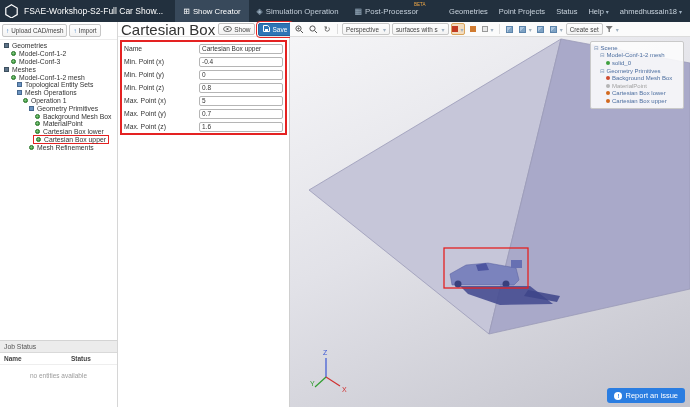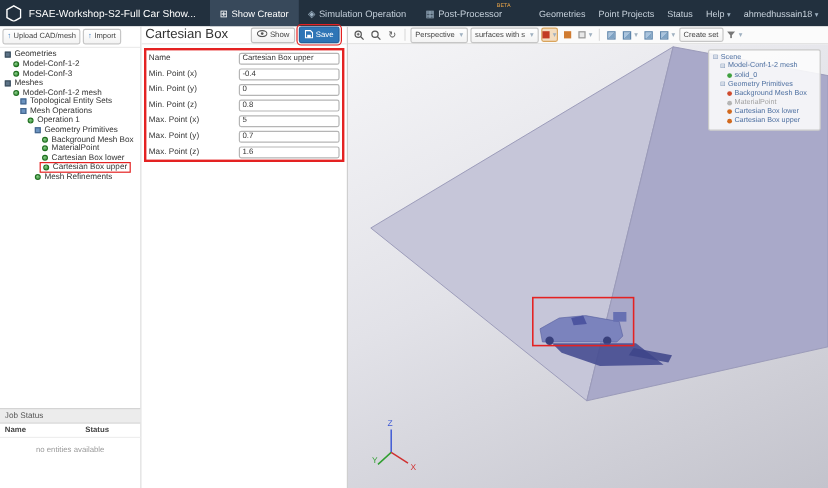--- a/index.html
+++ b/index.html
@@ -34,21 +34,21 @@
   .redwrap{display:inline-flex;align-items:center;gap:3px;border:1px solid #e42222;padding:0 2px;margin-left:-2px}
   .job{position:absolute;left:0;right:0;top:318px}
   .job-title{background:#ececec;border-top:1px solid #d4d4d4;border-bottom:1px solid #d9d9d9;color:#555;font-size:6.8px;padding:2px 4px}
   .job-cols{display:flex;font-size:6.5px;font-weight:bold;color:#444;padding:2px 4px;border-bottom:1px solid #eee}
   .job-cols .c1{flex:1}.job-cols .c2{width:42px}
   .job-empty{text-align:center;color:#9b9b9b;font-size:6.5px;padding-top:7px}
 
   
   .panel{position:absolute;top:22px;left:118px;width:172px;bottom:0;background:#fff;border-right:1px solid #cfcfcf}
   .phead{height:15px;display:flex;align-items:center;border-bottom:1px solid #e6e6e6;padding:0 3px;gap:3px}
-  .ptitle2{flex:1;font-size:11px;color:#333;white-space:nowrap}
+  .ptitle2{flex:1;font-size:15px;color:#333;white-space:nowrap}
   .btn{display:flex;align-items:center;gap:2px;border:1px solid #c0c0c0;border-radius:2px;background:linear-gradient(#fff,#f2f2f2);font-size:6.5px;color:#444;padding:1.5px 4px;cursor:pointer;white-space:nowrap}
   .btn-save{background:#2e75b6;border-color:#24619c;color:#fff;outline:1.5px solid #e42222;outline-offset:1px;margin-right:3px}
   .form{margin:3px 2px;border:2px solid #e42222;background:#fff}
   .frow{display:flex;align-items:center;height:13px;padding:0 2px}
   .flabel{flex:1;font-size:6.8px;color:#333;white-space:nowrap}
   .finput{width:84px;height:10px;border:1px solid #b5b5b5;border-radius:2px;font-size:6.5px;color:#333;padding:0 2px;font-family:"Liberation Sans",sans-serif}
 
   
   .viewport{position:absolute;top:22px;left:290px;right:0;bottom:0}
   .vtoolbar{height:15px;background:#fbfbfb;border-bottom:1px solid #dcdcdc;display:flex;align-items:center;gap:2px;padding:0 3px}
@@ -360,16 +360,20 @@
         <svg width="42" height="46" viewBox="0 0 42 46">
           <line x1="16" y1="30" x2="16" y2="11" stroke="#3a56d4" stroke-width="1.2"></line>
           <line x1="16" y1="30" x2="5" y2="40" stroke="#2f9e2f" stroke-width="1.2"></line>
           <line x1="16" y1="30" x2="30" y2="39" stroke="#d03030" stroke-width="1.2"></line>
           <text x="13" y="8" font-size="7" fill="#3a56d4">Z</text>
           <text x="0" y="39" font-size="7" fill="#2f9e2f">Y</text>
           <text x="32" y="45" font-size="7" fill="#d03030">X</text>
         </svg>
       </div>
 
+      <div class="report">
+        <span class="ri">!</span>
+        <span>Report an issue</span>
+      </div>
     </div>
   </section>
 
 </div>
 
 </body></html>

